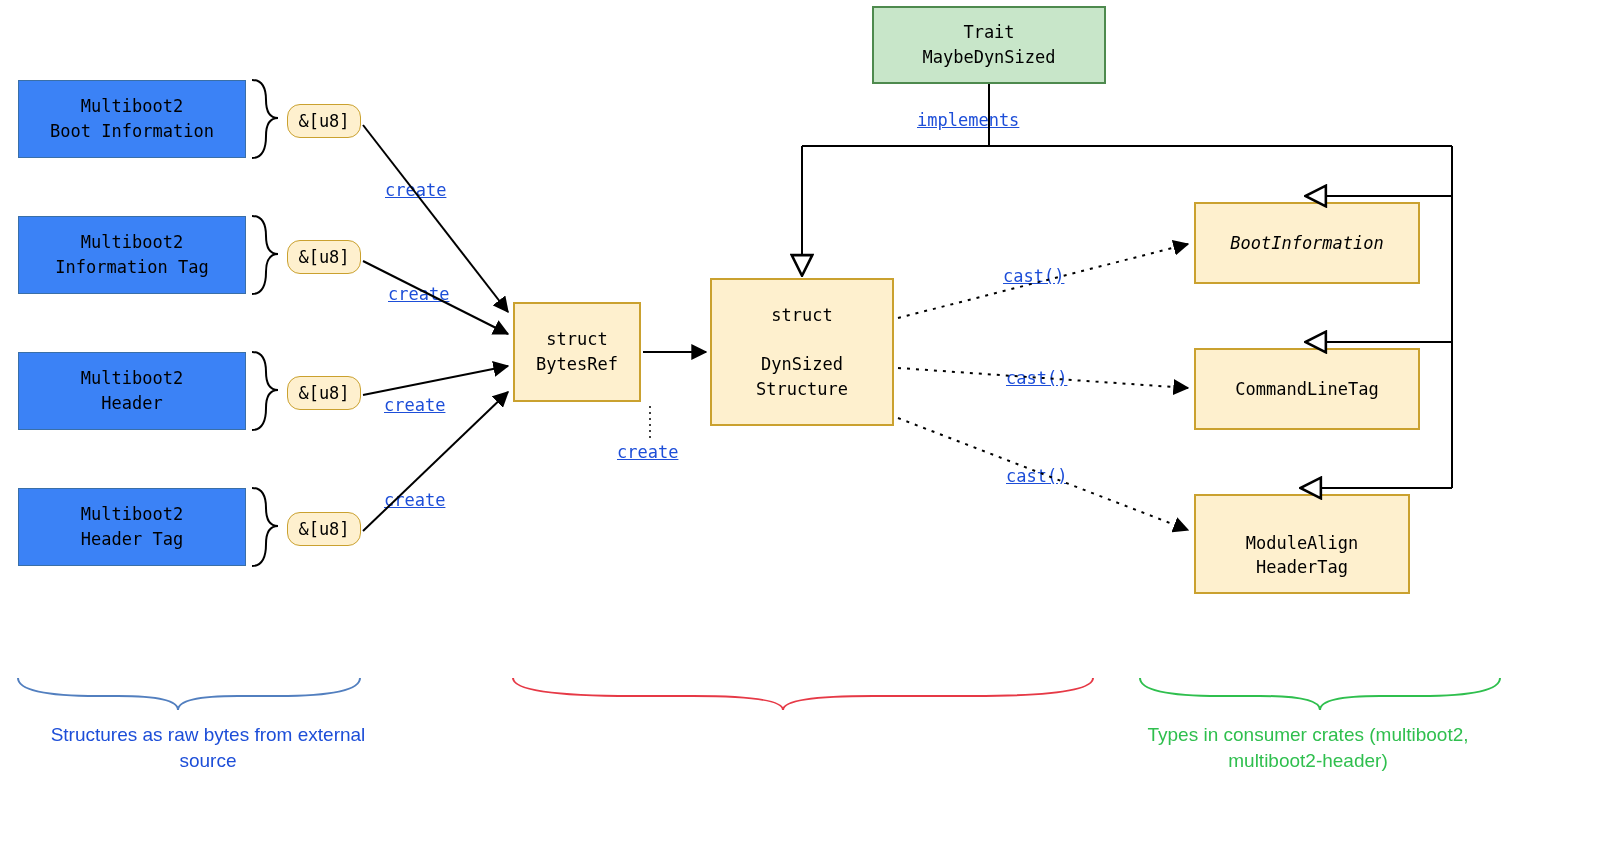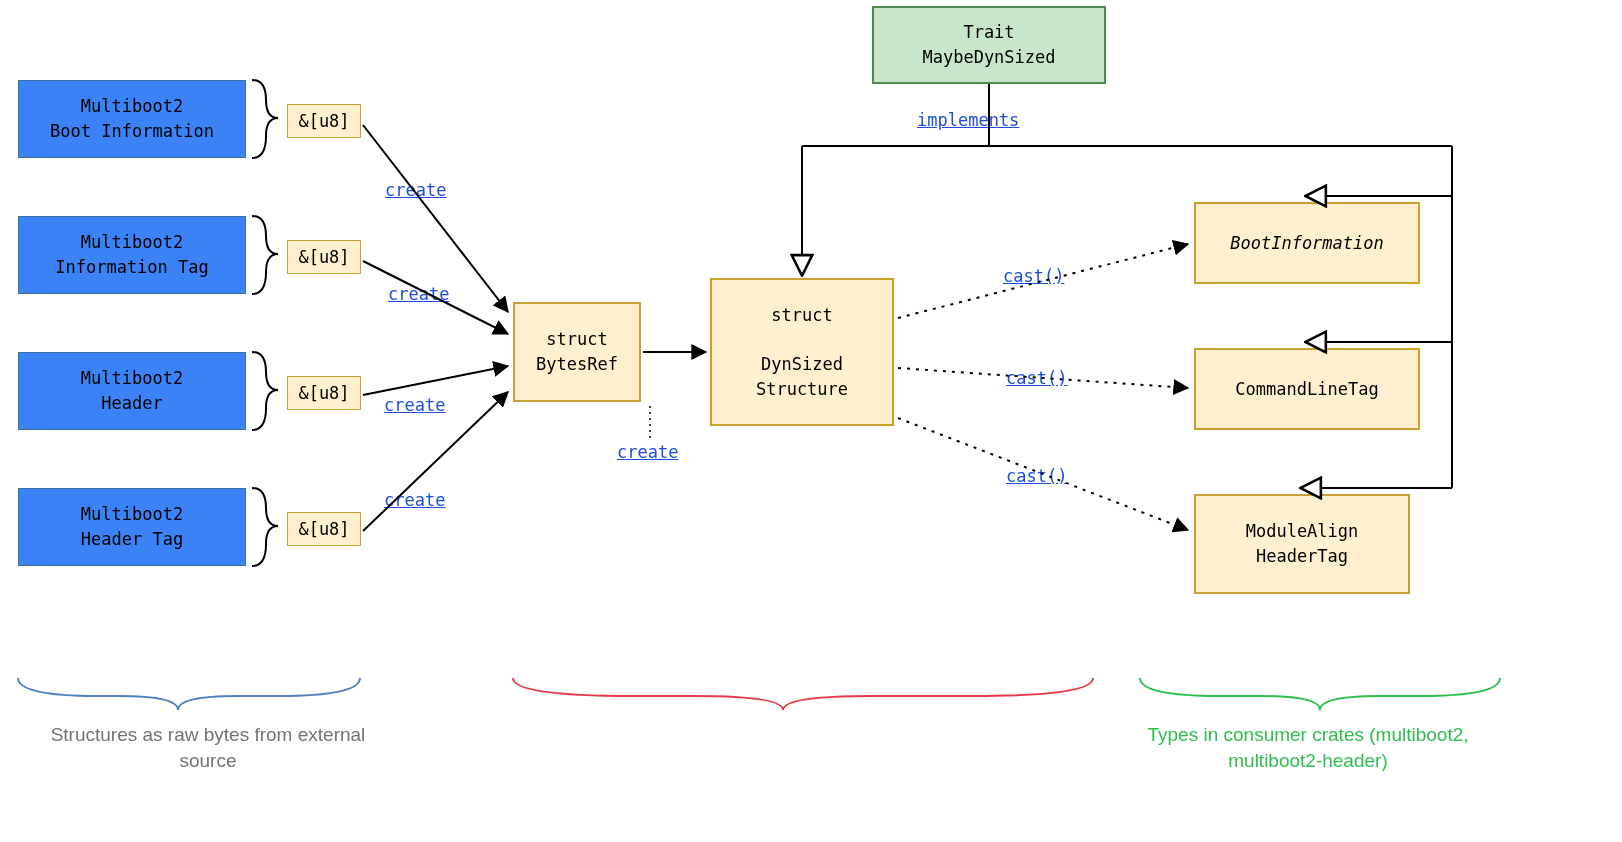--- a/index.html
+++ b/index.html
@@ -21,40 +21,40 @@
     display: flex;
     align-items: center;
     justify-content: center;
     text-align: center;
     white-space: pre-line;
     line-height: 1.45;
     padding: 12px 10px;
     box-sizing: border-box;
   }
   .blue-box  { background: #3b82f6; border-color: #3A6FA7; border-width: 1px; }
-  .small-yellow { background: #FEF0CE; border-color: #CAA12F; border-width: 1.5px; }
+  .small-yellow { background: #FEF0CE; border-color: #CAA12F; border-width: 1.5px; border-radius: 13px; }
   .big-yellow   { background: #FEF0CE; border-color: #CAA12F; border-width: 2px; }
   .green-box { background: #C8E6C9; border-color: #4E8A4E; border-width: 2px; }
 
   .edge-label {
     position: absolute;
     white-space: nowrap;
     font-family: "Menlo", "Consolas", monospace;
     color: #1d4ed8;
     text-decoration: underline;
   }
 
   .caption {
     position: absolute;
     text-align: center;
     font-family: -apple-system, "Segoe UI", Arial, sans-serif;
     font-size: 19px;
     line-height: 1.35;
   }
-  .caption.blue  { color: #737373; }
+  .caption.blue  { color: #1d4ed8; }
   .caption.red   { color: #E63946; }
   .caption.green { color: #2FBF4E; }
 
   svg.overlay {
     position: absolute;
     left: 0; top: 0;
     width: 1622px; height: 842px;
     pointer-events: none;
   }
 </style>
@@ -108,21 +108,21 @@
     <span>Trait
 MaybeDynSized</span>
   </div>
 
   <div class="box big-yellow" style="left:1194px; top:202px; width:226px; height:82px;font-style:italic;">
     <span>BootInformation</span>
   </div>
   <div class="box big-yellow" style="left:1194px; top:348px; width:226px; height:82px;">
     <span>CommandLineTag</span>
   </div>
-  <div class="box big-yellow" style="left:1194px; top:494px; width:216px; height:100px;">
+  <div class="box big-yellow" style="left:1194px; top:494px; width:216px; height:100px;align-items:flex-end;">
     <span>ModuleAlign
 HeaderTag</span>
   </div>
 
   <div class="edge-label" style="left:385px; top:180px;">create</div>
   <div class="edge-label" style="left:388px; top:284px;">create</div>
   <div class="edge-label" style="left:384px; top:395px;">create</div>
   <div class="edge-label" style="left:384px; top:490px;">create</div>
   <div class="edge-label" style="left:617px; top:442px;">create</div>
 

